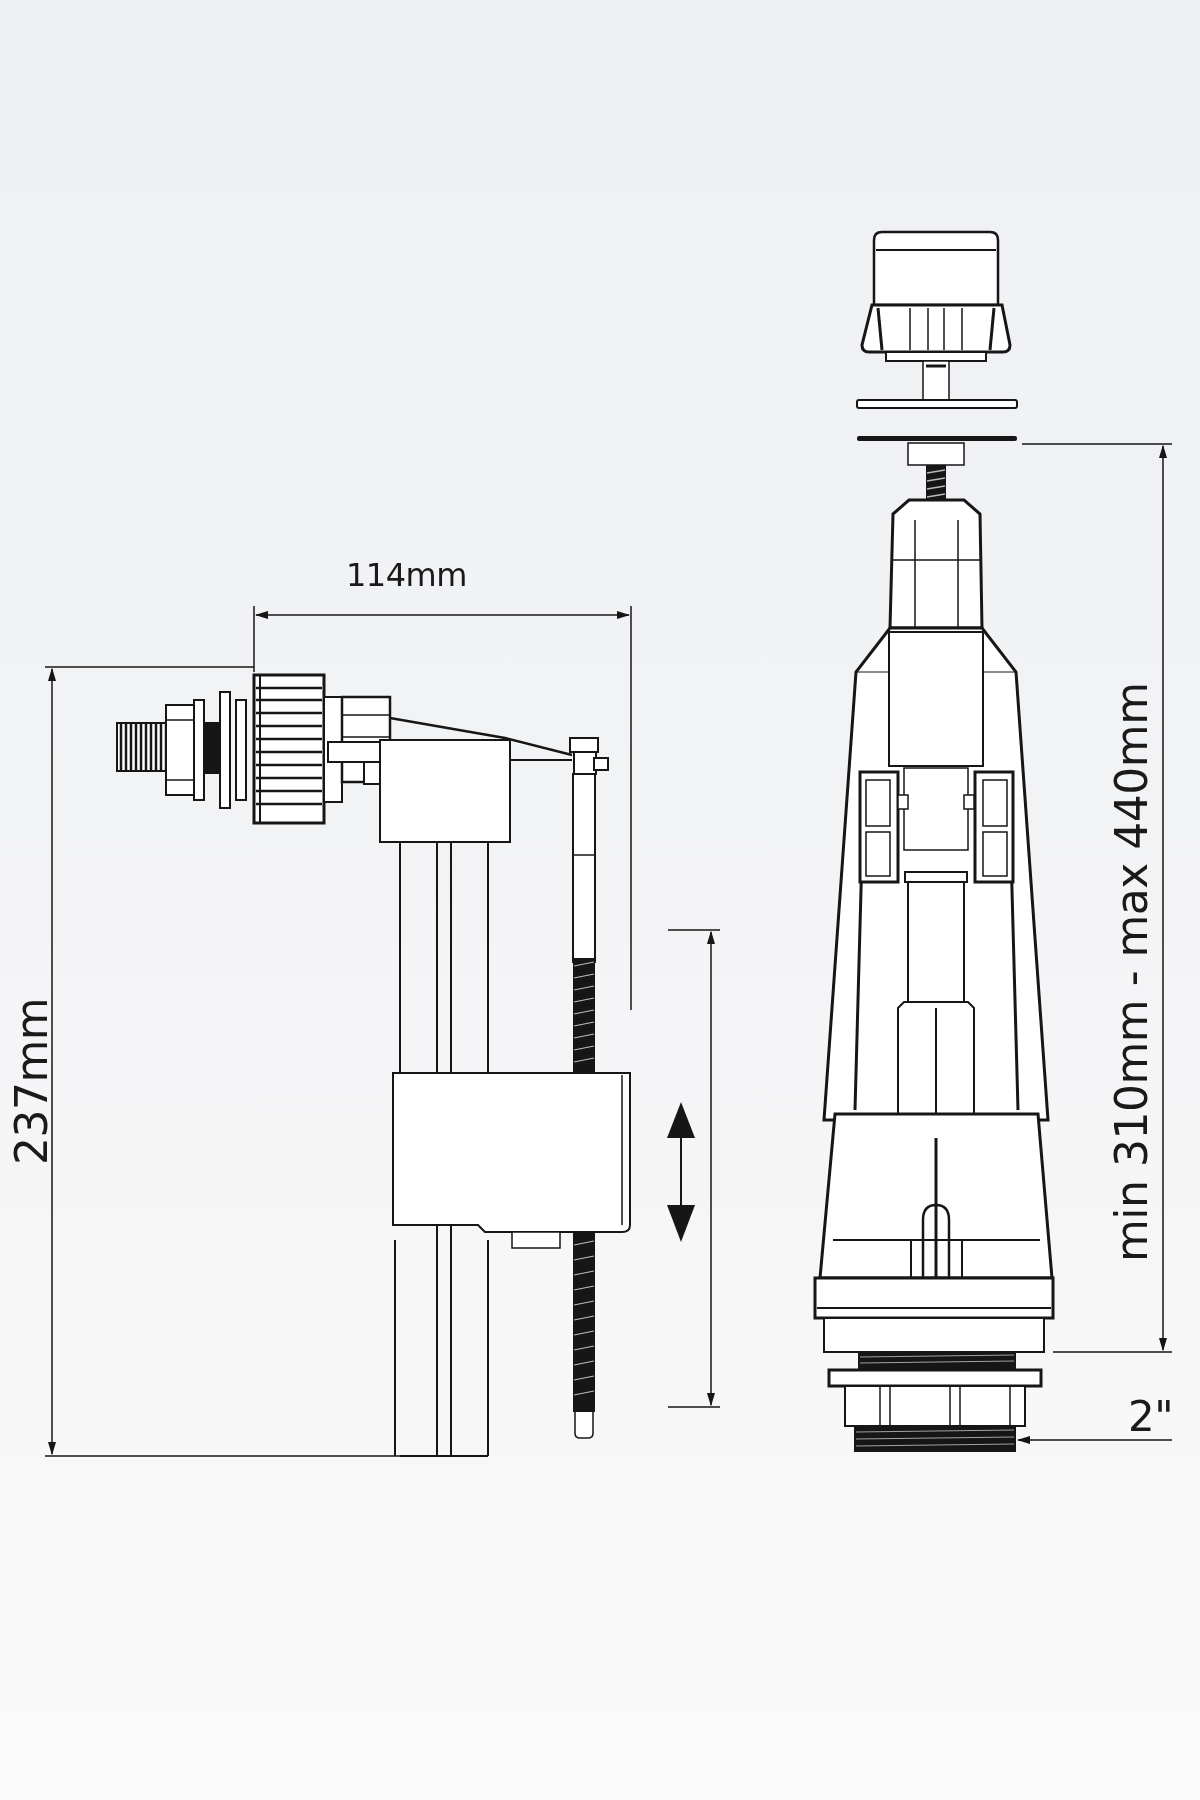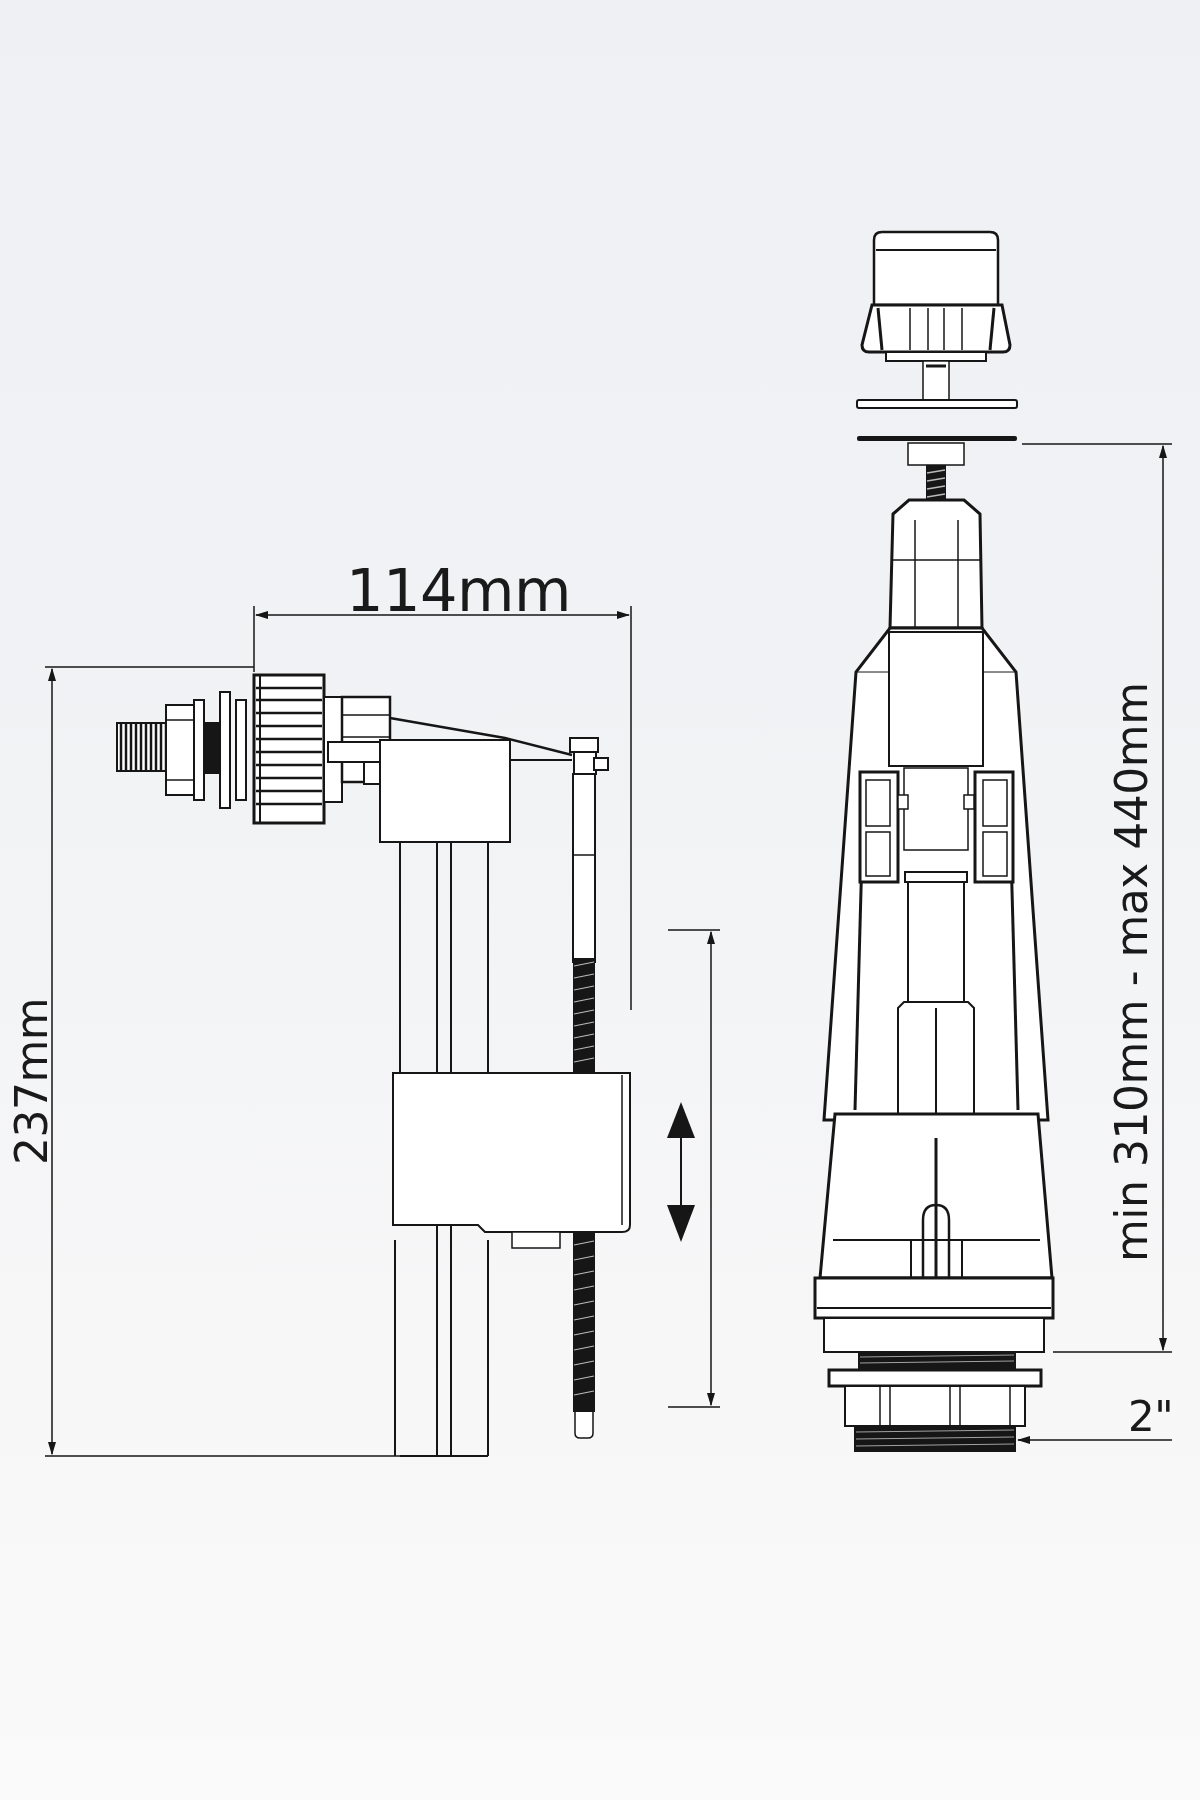--- a/index.html
+++ b/index.html
@@ -7,21 +7,21 @@
       width: 1200px; height: 1800px; overflow: hidden;
       background: linear-gradient(180deg, #eef0f3 0%, #f2f3f5 45%, #f7f7f8 75%, #fafafa 100%);
       position: relative;
       font-family: "DejaVu Sans", sans-serif;
     }
     #drawing { position: absolute; left: 0; top: 0; width: 1200px; height: 1800px; }
     .dimlabel {
       position: absolute; color: #1a1a1a; font-weight: normal; white-space: nowrap;
       font-family: "DejaVu Sans", sans-serif; letter-spacing: -0.5px;
     }
-    #lbl-width { left: 346px; top: 556px; font-size: 59px; }
+    #lbl-width { left: 346px; top: 556px; font-size: 32px; }
     #lbl-height { left: 6px; top: 1165px; font-size: 44px; transform-origin: 0 0; transform: rotate(-90deg); }
     #lbl-range { left: 1106px; top: 1262px; font-size: 44px; transform-origin: 0 0; transform: rotate(-90deg); }
     #lbl-thread { left: 1128px; top: 1392px; font-size: 42px; }
     svg .k { stroke: #161616; fill: none; }
     svg .w { stroke: #161616; fill: #ffffff; }
     svg .f { fill: #161616; stroke: none; }
   </style>
 </head>
 <body>
 

